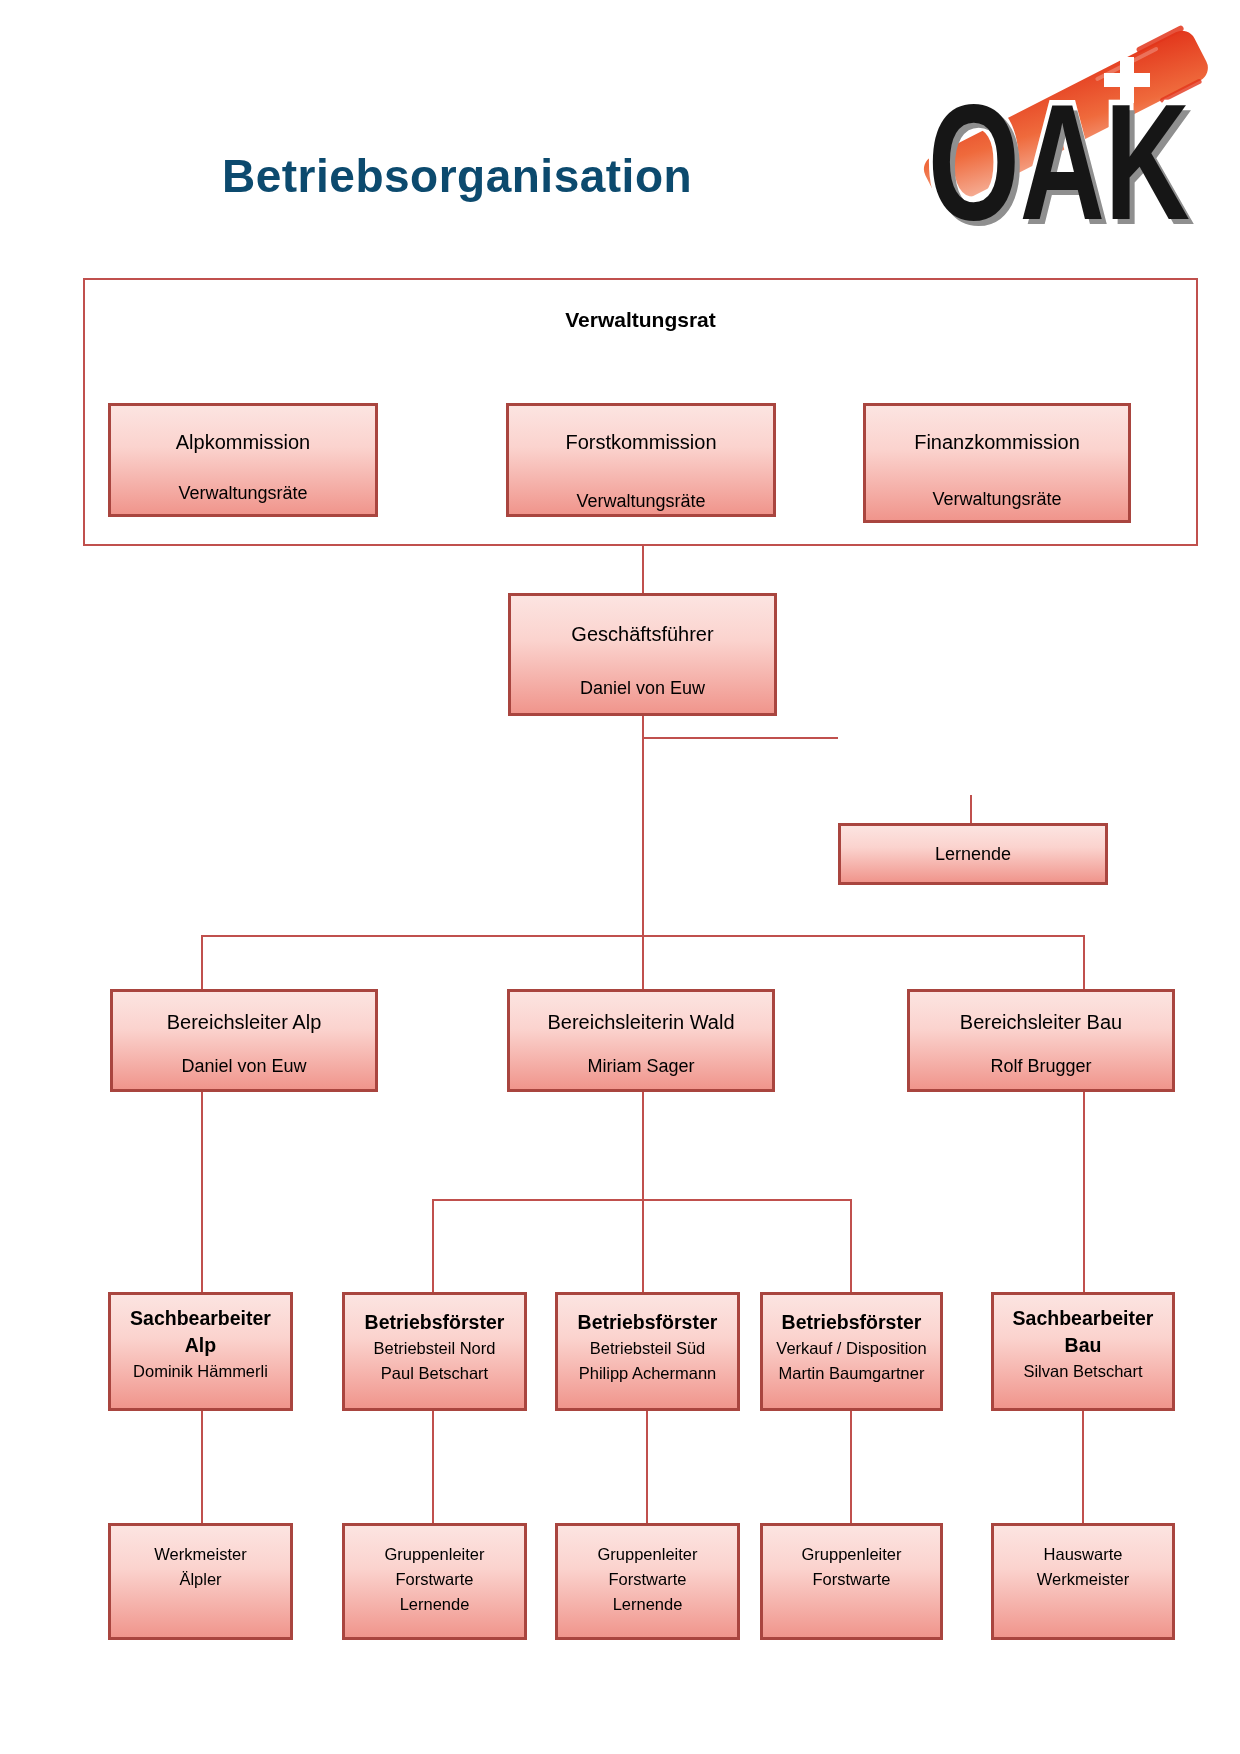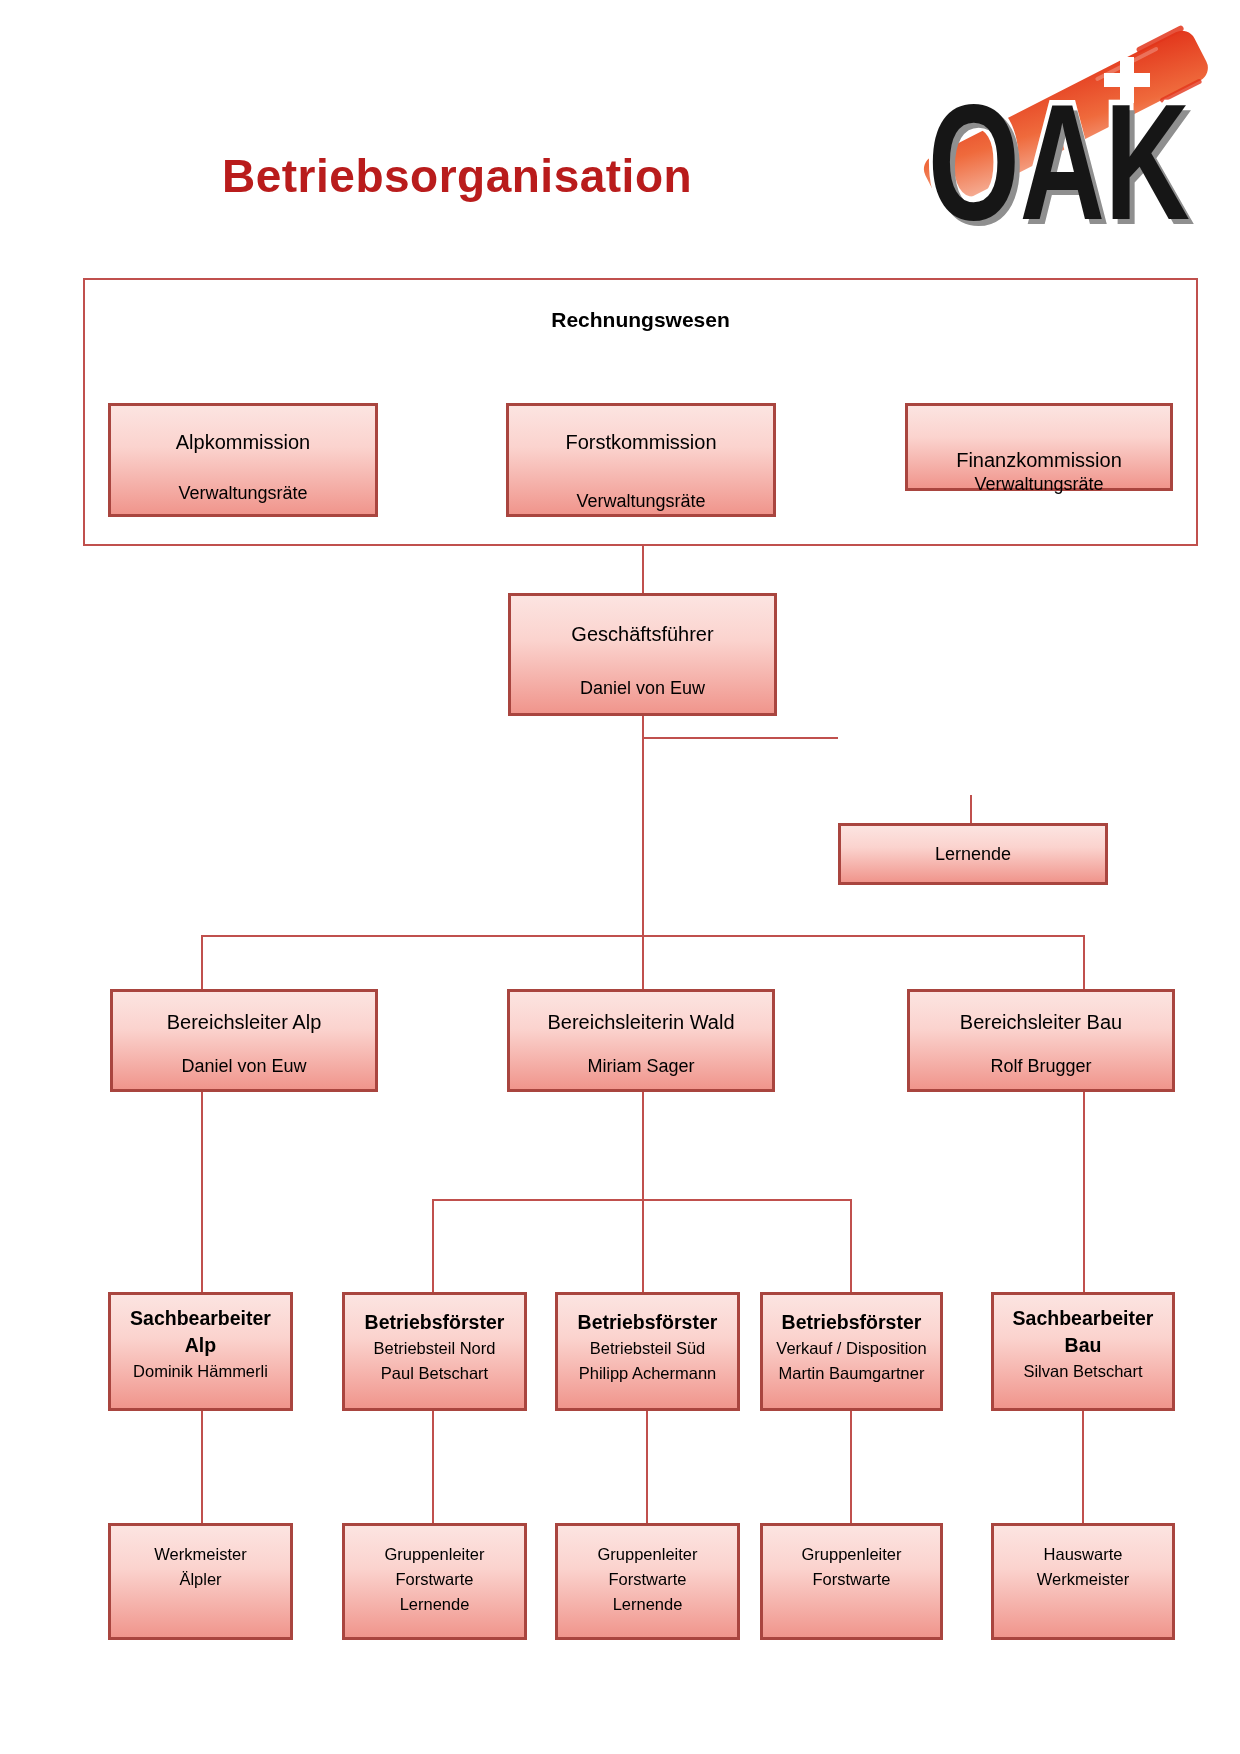--- a/index.html
+++ b/index.html
@@ -2,21 +2,21 @@
 <html><head>
 <meta charset="utf-8">
 <style>
   html,body{margin:0;padding:0;background:#ffffff;}
   .canvas{
     position:relative;width:1240px;height:1754px;background:#ffffff;
     font-family:"Liberation Sans",sans-serif;color:#000;overflow:hidden;
   }
   .page-title{
     position:absolute;left:222px;top:118px;width:560px;
-    font-size:46px;font-weight:bold;letter-spacing:0.5px;color:#b91c1c;
+    font-size:46px;font-weight:bold;letter-spacing:0.5px;color:#0c4a6e;
   }
   
   .board{
     position:absolute;left:83px;top:278px;width:1115px;height:268px;
     box-sizing:border-box;border:2px solid #c0504d;background:#fff;
   }
   .board-head{
     position:absolute;left:0;right:0;top:26px;text-align:center;
     font-weight:bold;font-size:21px;line-height:27px;
   }
@@ -67,33 +67,33 @@
     </g>
     <g font-family="'Liberation Sans',sans-serif" font-weight="bold" font-size="166">
       <text x="68" y="197" textLength="262" lengthAdjust="spacingAndGlyphs" fill="#ffffff" stroke="#ffffff" stroke-width="11">OAK</text>
       <text x="73" y="202" textLength="262" lengthAdjust="spacingAndGlyphs" fill="#8f8f8f">OAK</text>
       <text x="68" y="197" textLength="262" lengthAdjust="spacingAndGlyphs" fill="#161616">OAK</text>
     </g>
   </svg>
 
   <div class="board">
     <div class="board-head">
-      <span style="display:block;">Rechnungswesen</span>
+      <span style="display:block;">Verwaltungsrat</span>
     </div>
   </div>
 
   <div class="box sb" style="left:108px;top:403px;width:270px;height:114px;padding:24px 4px 10px;">
     <span class="t">Alpkommission</span>
     <span class="n">Verwaltungsräte</span>
   </div>
   <div class="box sb" style="left:506px;top:403px;width:270px;height:114px;padding:24px 4px 10px;gap:35px;">
     <span class="t">Forstkommission</span>
     <span class="n">Verwaltungsräte</span>
   </div>
-  <div class="box sb" style="left:905px;top:403px;width:268px;height:88px;padding:42px 4px 10px;">
+  <div class="box sb" style="left:863px;top:403px;width:268px;height:120px;padding:24px 4px 10px;">
     <span class="t">Finanzkommission</span>
     <span class="n">Verwaltungsräte</span>
   </div>
 
   <div class="box sb" style="left:508px;top:593px;width:269px;height:123px;padding:26px 4px 14px;">
     <span class="t">Geschäftsführer</span>
     <span class="n">Daniel von Euw</span>
   </div>
 
 

